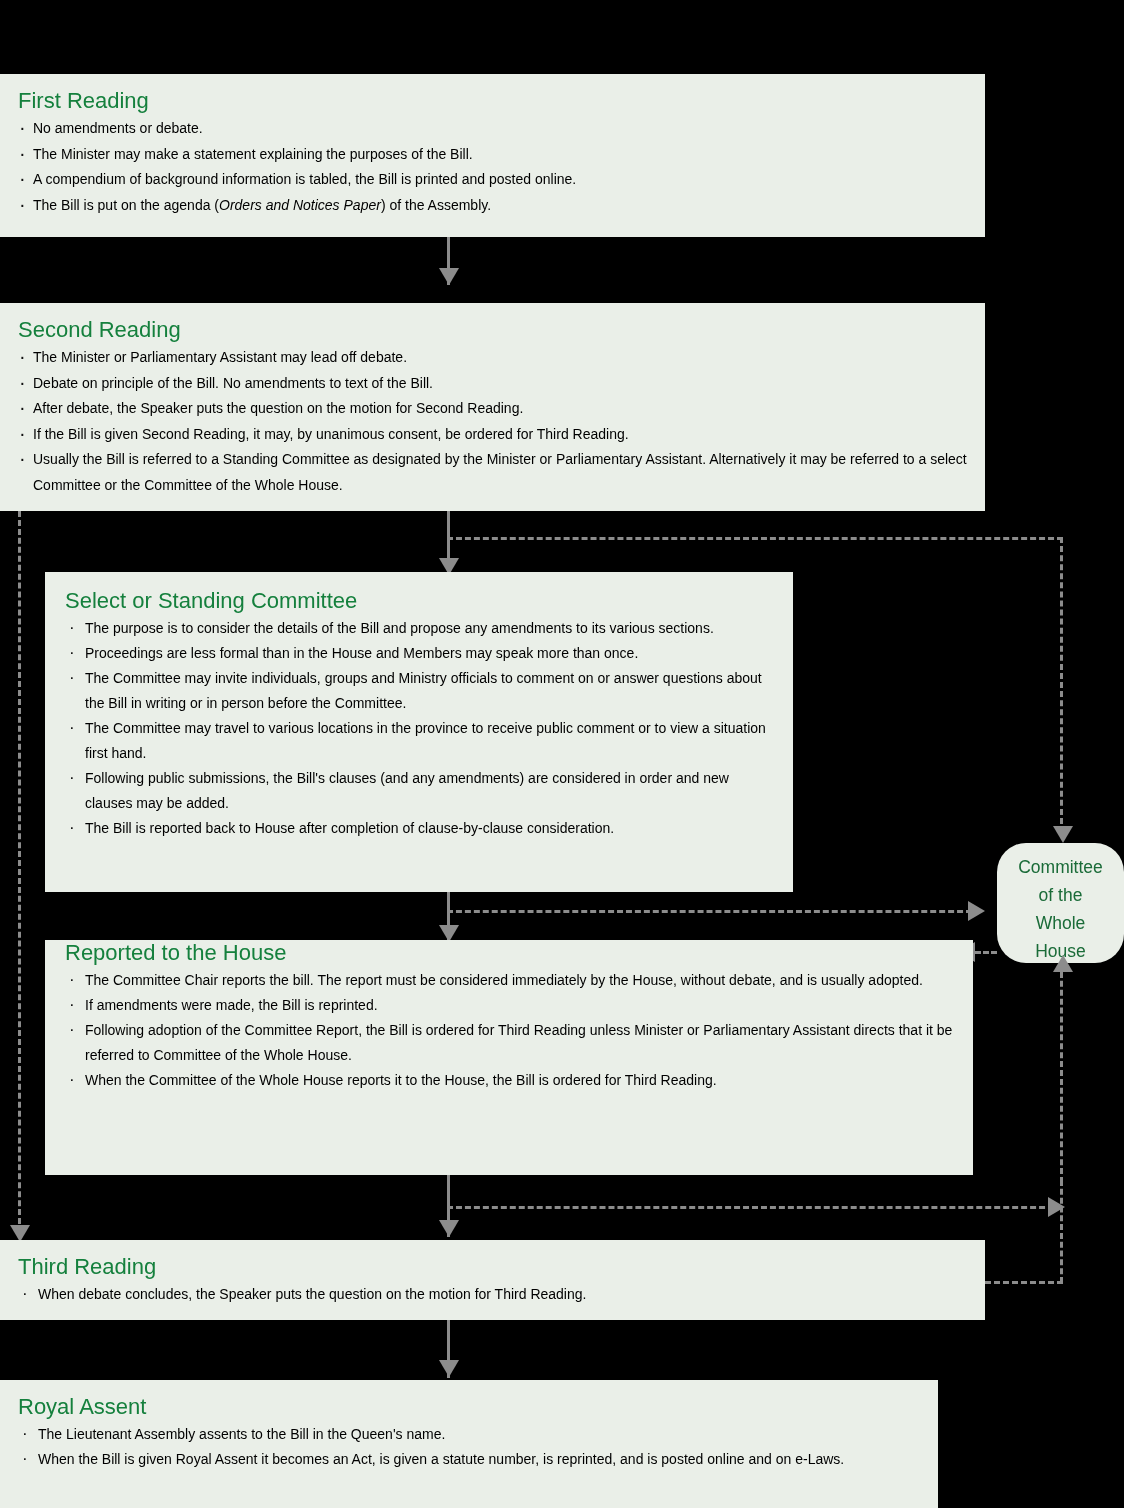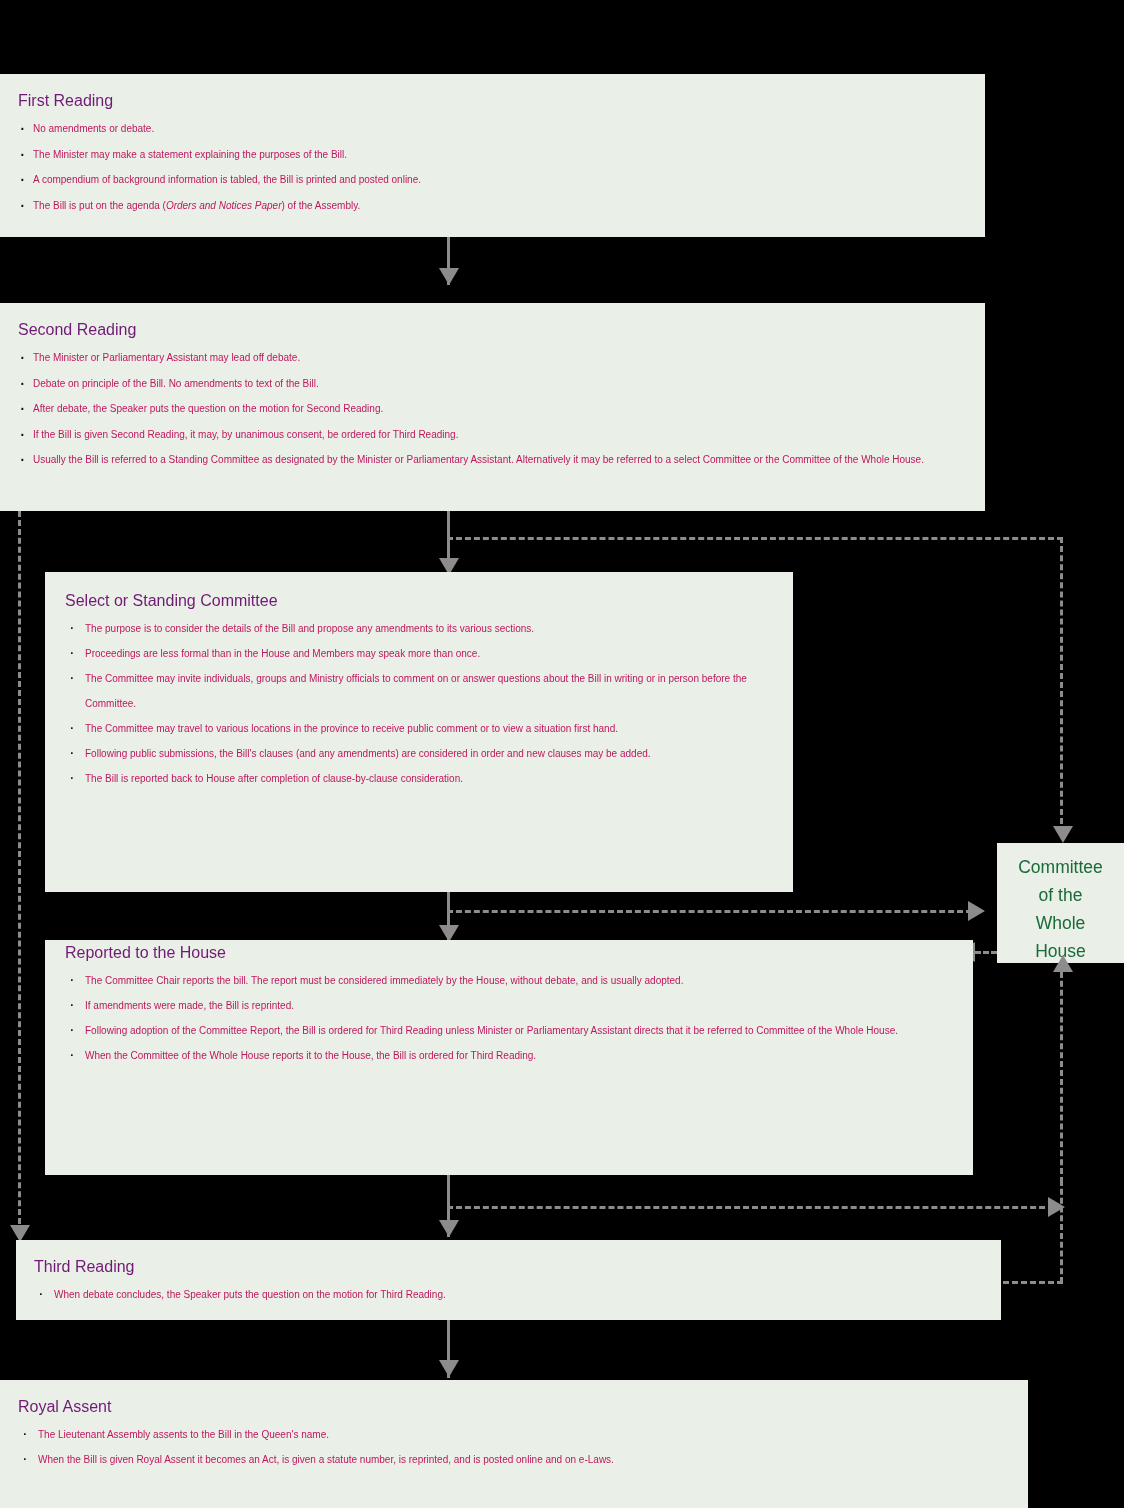--- a/index.html
+++ b/index.html
@@ -34,35 +34,35 @@
   }
 
   
   .stage {
     position: absolute;
     background: #eaefe8;
     box-sizing: border-box;
     padding: 14px 16px 12px 18px;
   }
   .stage-title {
-    color: #701a75;
-    font-size: 16px;
+    color: #15803d;
+    font-size: 22px;
     line-height: 26px;
     margin-bottom: 2px;
     font-weight: normal;
   }
   ul.bullets {
     list-style: none;
     margin: 0;
     padding: 0;
   }
   ul.bullets > li {
     position: relative;
-    color: #be185d;
-    font-size: 10px;
+    color: #000000;
+    font-size: 14px;
     line-height: 25.5px;
     padding-left: 15px;
   }
   ul.bullets > li::before {
     content: "\00B7";
     position: absolute;
     left: 1px;
     top: -1px;
     font-size: 20px;
     line-height: 25.5px;
@@ -81,20 +81,21 @@
   
   #cwh-box {
     position: absolute;
     background: #eaefe8;
     box-sizing: border-box;
     color: #1a6b38;
     font-size: 17.5px;
     line-height: 28px;
     text-align: center;
     padding-top: 10px;
+    border-radius: 29px;
   }
 
   
   .ln {
     position: absolute;
     background: #8c8c8c;
   }
   .v-solid { width: 3px; }
 
   .v-dash {
@@ -211,31 +212,31 @@
   <div class="arr arr-down" style="left:439px; top:1220px;"></div>
 
   <div class="h-dash" style="left:447px; top:1206px; width:616px;"></div>
   <div class="arr arr-right" style="left:1048px; top:1197px;"></div>
   <div class="v-dash" style="left:1060px; top:1180px; height:103px;"></div>
   <div class="h-dash" style="left:985px; top:1281px; width:78px;"></div>
 
   <div class="v-dash" style="left:1060px; top:963px; height:220px;"></div>
   <div class="arr arr-down" style="left:1053px; top:955px; border-top-color:#8c8c8c; transform:rotate(180deg);"></div>
 
-  <div class="stage" id="box-third" style="left:16px; top:1240px; width:985px; height:80px;">
+  <div class="stage" id="box-third" style="left:0px; top:1240px; width:985px; height:80px;">
     <div class="stage-title">Third Reading</div>
     <ul class="bullets wide">
       <li>When debate concludes, the Speaker puts the question on the motion for Third Reading.</li>
     </ul>
   </div>
 
   <div class="ln v-solid" style="left:447px; top:1320px; width:3px; height:58px;"></div>
   <div class="arr arr-down" style="left:439px; top:1360px;"></div>
 
-  <div class="stage" id="box-royal" style="left:0px; top:1380px; width:1028px; height:128px;">
+  <div class="stage" id="box-royal" style="left:0px; top:1380px; width:938px; height:128px;">
     <div class="stage-title">Royal Assent</div>
     <ul class="bullets wide">
       <li>The Lieutenant Assembly assents to the Bill in the Queen's name.</li>
       <li>When the Bill is given Royal Assent it becomes an Act, is given a statute number, is reprinted, and is posted online and on e-Laws.</li>
     </ul>
   </div>
 
 </div>
 
 </body></html>

